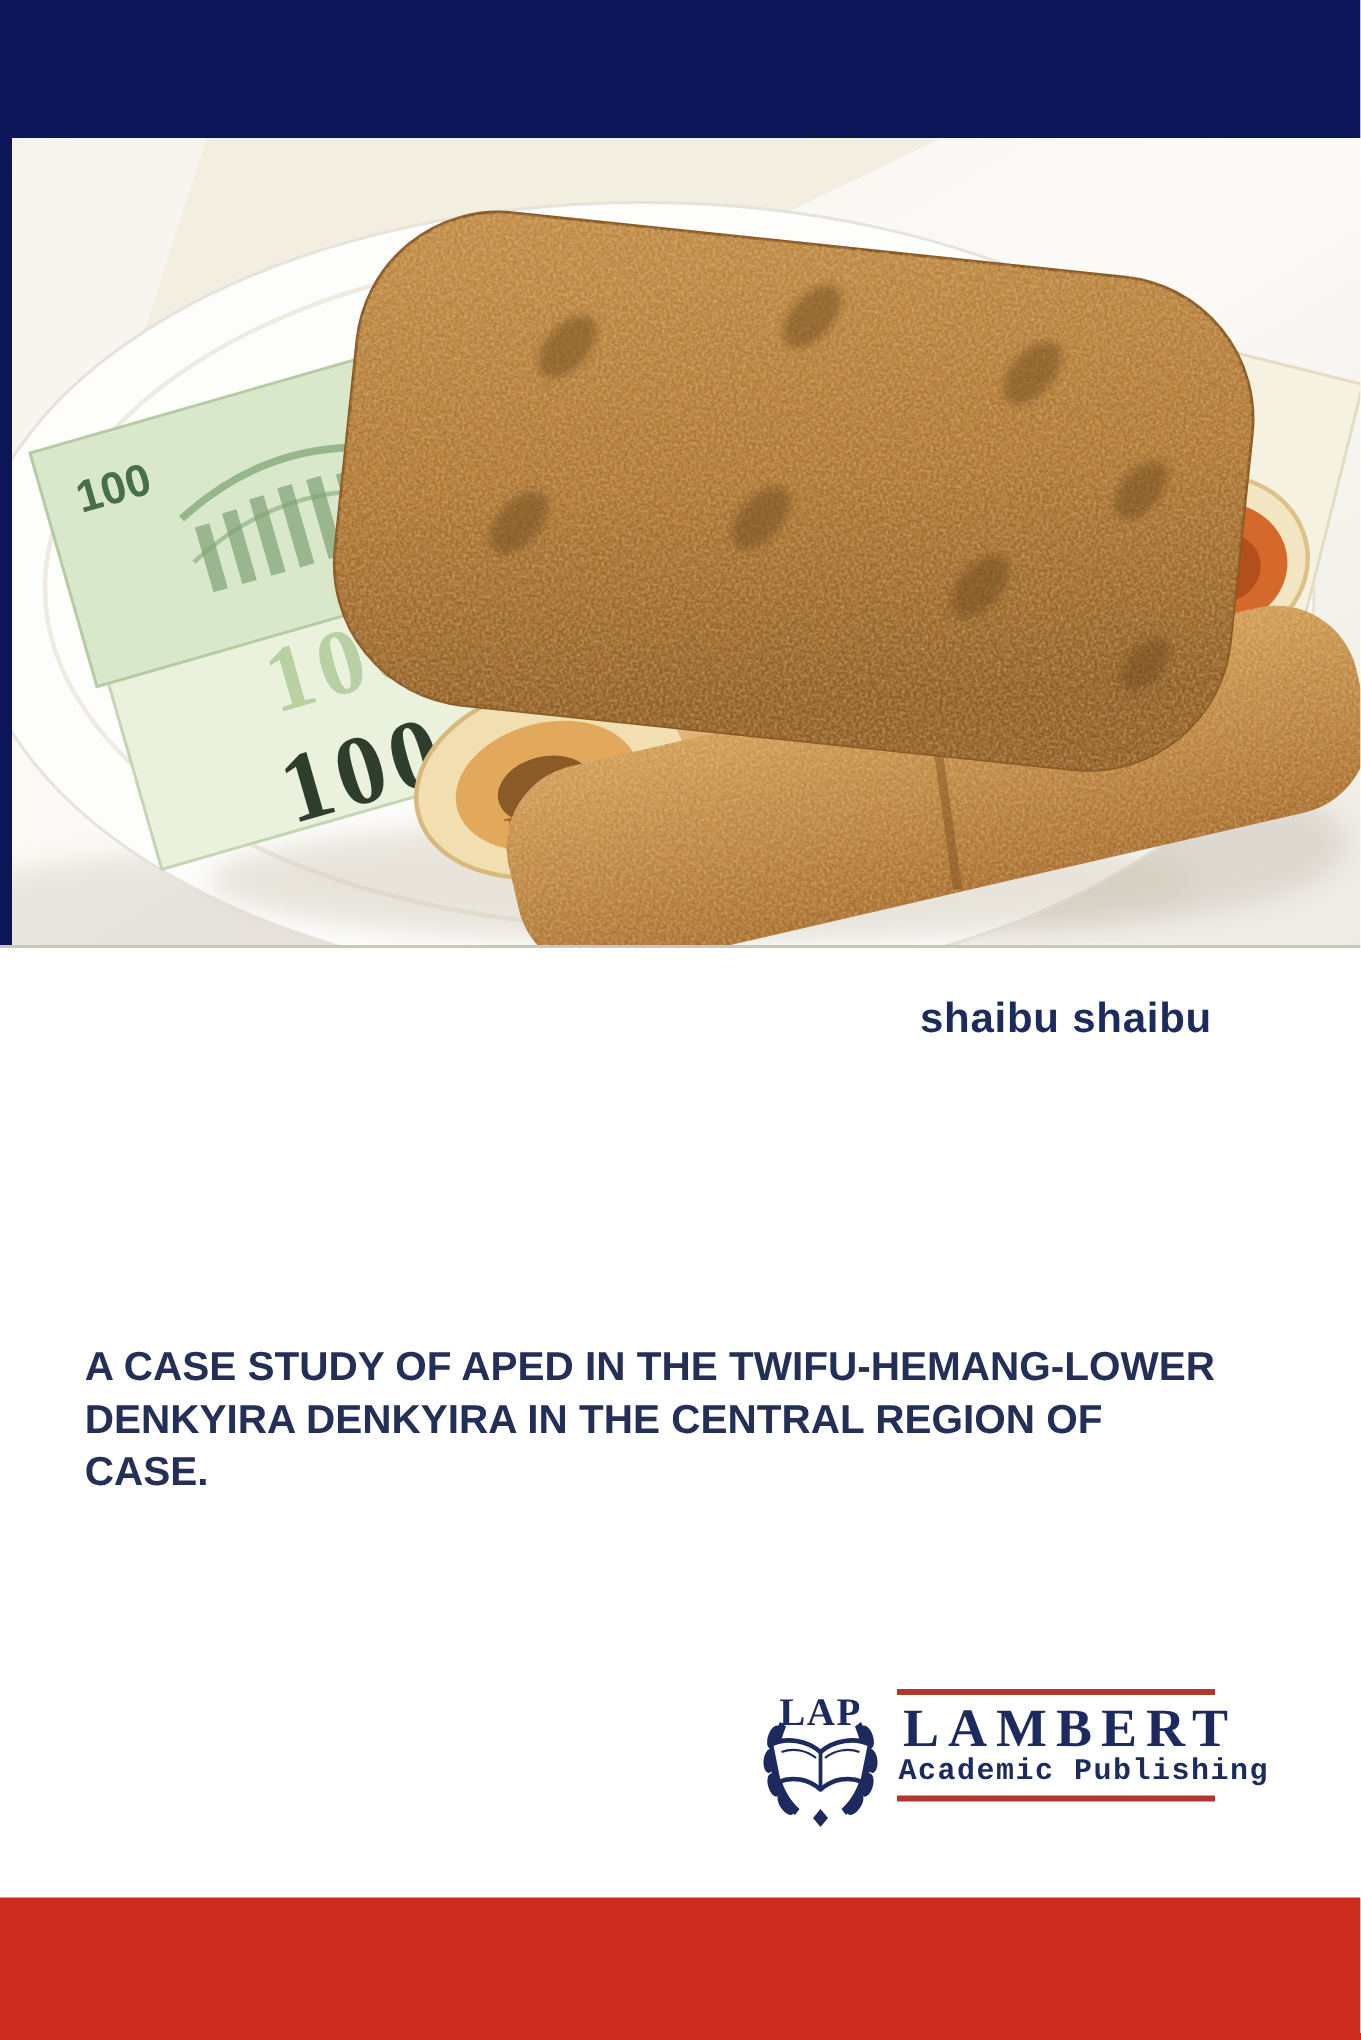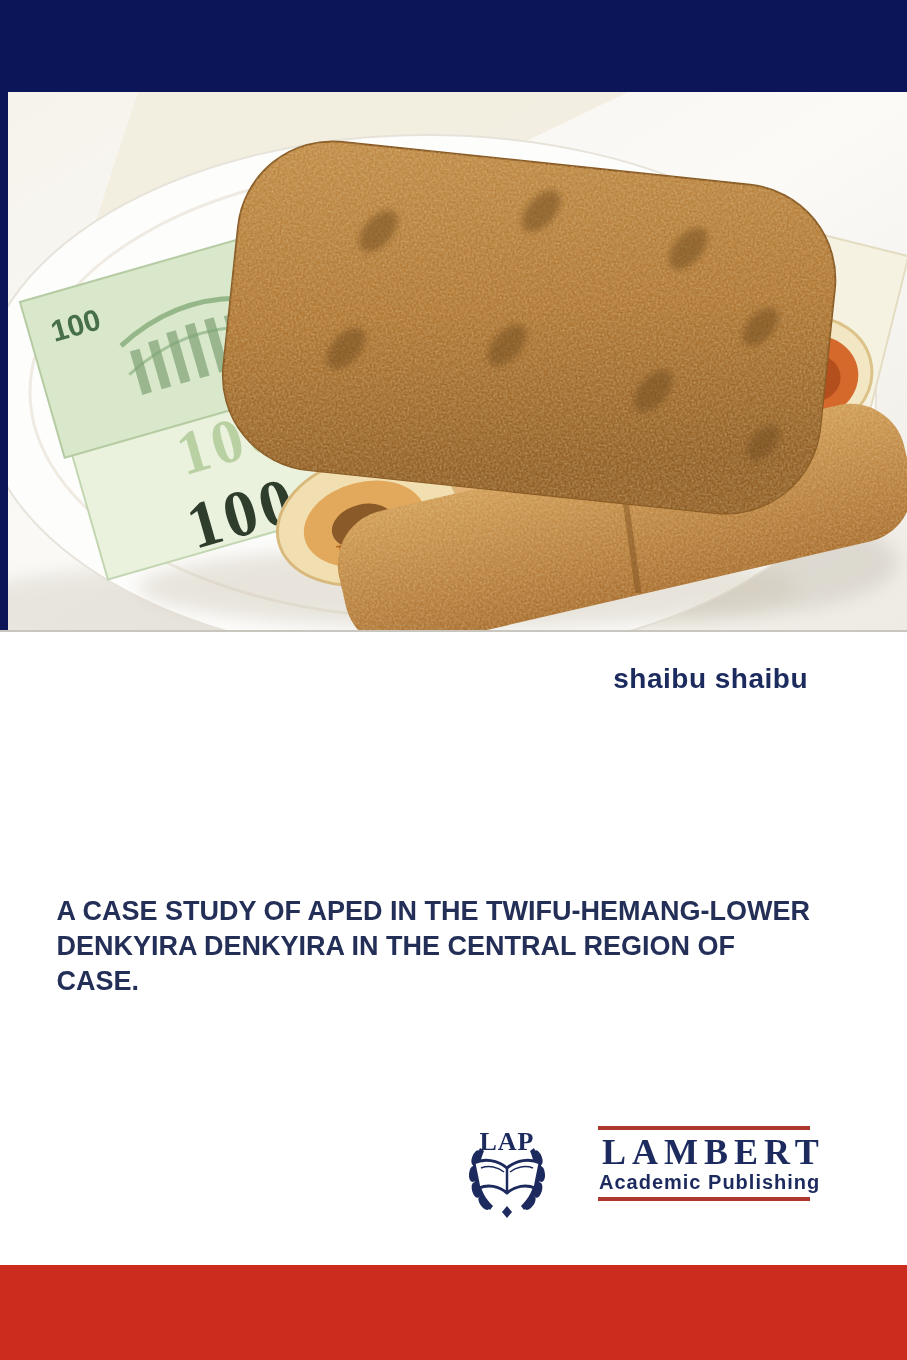--- a/index.html
+++ b/index.html
@@ -34,29 +34,29 @@
     text-align:left;font-size:27px;line-height:35px;font-weight:700;
     color:#232f57;letter-spacing:0;
   }
   .subtitle span{display:block;}
 
   .logo{
     position:absolute;top:1126px;right:97px;
     display:flex;gap:10px;
   }
   .emblem{width:82px;height:94px;flex:0 0 auto;}
-  .wordmark{width:212px;margin-left:40px;}
+  .wordmark{width:212px;}
   .bar{height:4px;background:#ae382e;}
   .lambert{
     font-family:"Liberation Serif",serif;font-weight:700;
     font-size:36px;line-height:38px;color:#1d2a5e;
     letter-spacing:6px;margin:3px 0 0 0;text-align:center;text-indent:4px;
   }
   .tagline{
-    font-family:Liberation Sans, sans-serif;font-weight:700;
+    font-family:Liberation Mono, monospace;font-weight:700;
     font-size:20px;line-height:22px;color:#1d2a5e;
     letter-spacing:1px;margin:0 0 4px 1px;white-space:nowrap;
   }
   .band-bottom{
     position:absolute;top:1265px;left:0;width:907px;height:95px;background:#cb2c1d;
   }
 </style>
 </head>
 <body>
 

